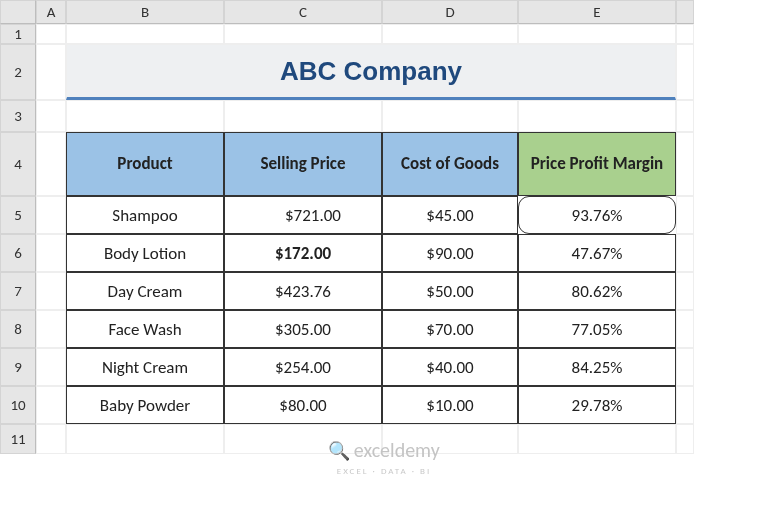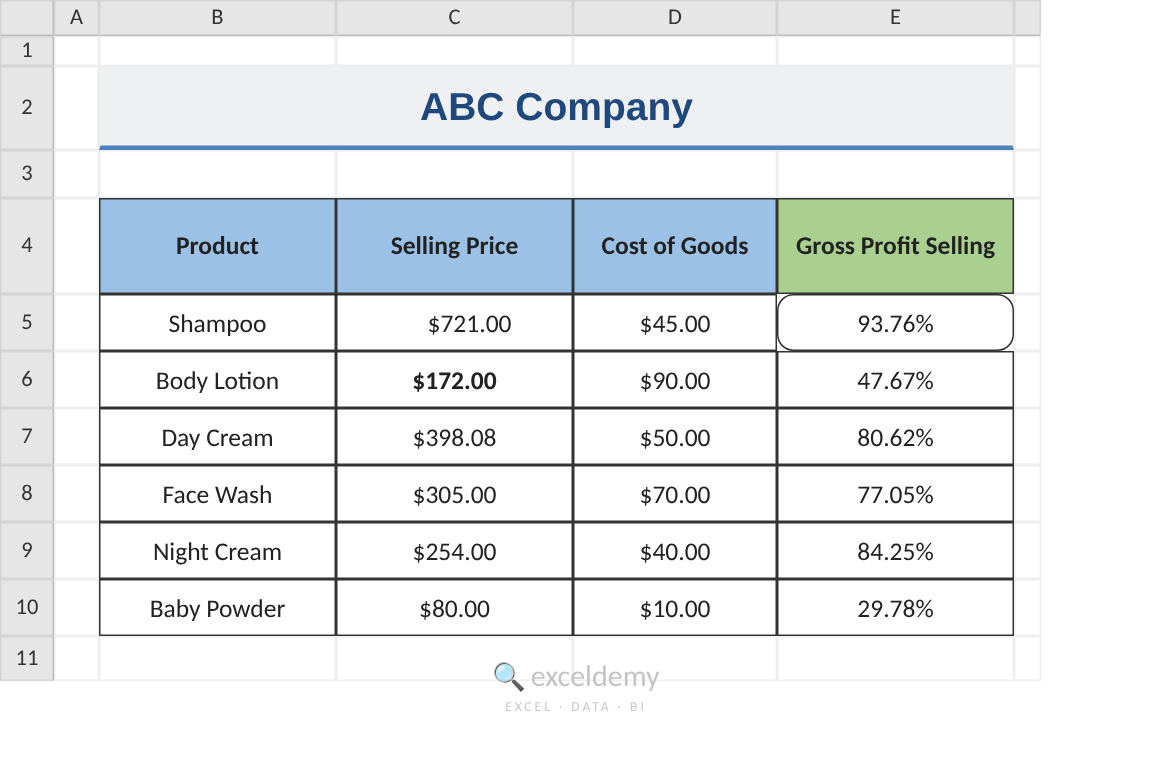--- a/index.html
+++ b/index.html
@@ -128,37 +128,37 @@
 
   <div class="blank" style="grid-column:3;grid-row:4;"></div>
   <div class="blank" style="grid-column:4;grid-row:4;"></div>
   <div class="blank" style="grid-column:5;grid-row:4;"></div>
   <div class="blank" style="grid-column:6;grid-row:4;"></div>
   <div class="blank" style="grid-column:7;grid-row:4;"></div>
 
   <div class="header-cell" style="grid-column:3;grid-row:5;">Product</div>
   <div class="header-cell" style="grid-column:4;grid-row:5;">Selling Price</div>
   <div class="header-cell" style="grid-column:5;grid-row:5;">Cost of Goods</div>
-  <div class="header-cell green" style="grid-column:6;grid-row:5;">Gross Profit Selling</div>
+  <div class="header-cell green" style="grid-column:6;grid-row:5;">Price Profit Margin</div>
   <div class="blank" style="grid-column:7;grid-row:5;"></div>
 
   <div class="data-cell" style="grid-column:3;grid-row:6;">Shampoo</div>
   <div class="data-cell" style="grid-column:4;grid-row:6;padding-left:20px;">$721.00</div>
   <div class="data-cell" style="grid-column:5;grid-row:6;">$45.00</div>
   <div class="data-cell" style="grid-column:6;grid-row:6;border-radius:11px;">93.76%</div>
   <div class="blank" style="grid-column:7;grid-row:6;"></div>
 
   <div class="data-cell" style="grid-column:3;grid-row:7;">Body Lotion</div>
   <div class="data-cell" style="grid-column:4;grid-row:7;font-weight:bold;">$172.00</div>
   <div class="data-cell" style="grid-column:5;grid-row:7;">$90.00</div>
   <div class="data-cell" style="grid-column:6;grid-row:7;">47.67%</div>
   <div class="blank" style="grid-column:7;grid-row:7;"></div>
 
   <div class="data-cell" style="grid-column:3;grid-row:8;">Day Cream</div>
-  <div class="data-cell" style="grid-column:4;grid-row:8;">$398.08</div>
+  <div class="data-cell" style="grid-column:4;grid-row:8;">$423.76</div>
   <div class="data-cell" style="grid-column:5;grid-row:8;">$50.00</div>
   <div class="data-cell" style="grid-column:6;grid-row:8;">80.62%</div>
   <div class="blank" style="grid-column:7;grid-row:8;"></div>
 
   <div class="data-cell" style="grid-column:3;grid-row:9;">Face Wash</div>
   <div class="data-cell" style="grid-column:4;grid-row:9;">$305.00</div>
   <div class="data-cell" style="grid-column:5;grid-row:9;">$70.00</div>
   <div class="data-cell" style="grid-column:6;grid-row:9;">77.05%</div>
   <div class="blank" style="grid-column:7;grid-row:9;"></div>
 

